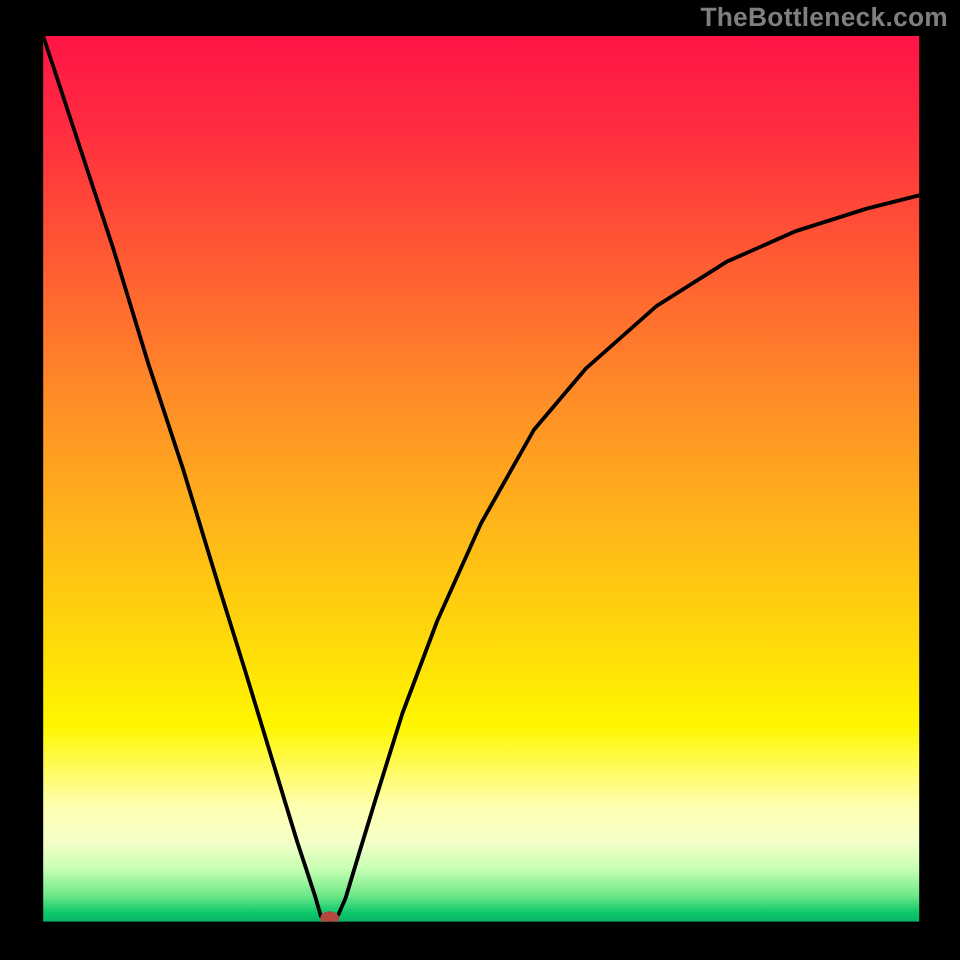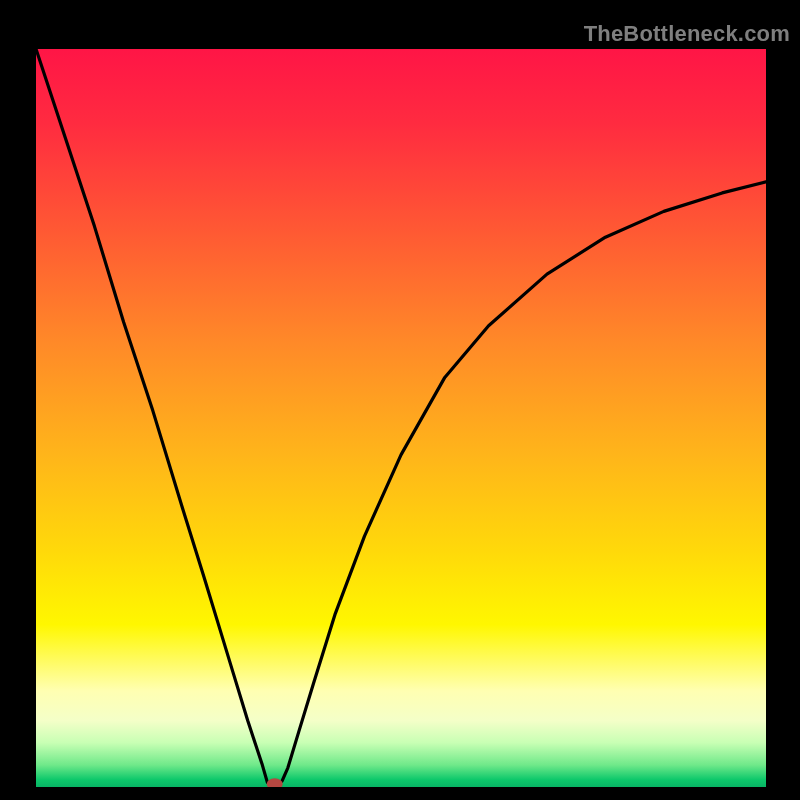--- a/index.html
+++ b/index.html
@@ -9,21 +9,20 @@
     height: 800px;
     overflow: hidden;
     background: #000;
     font-family: Arial, Helvetica, sans-serif;
   }
   .wrap {
     position: relative;
     width: 800px;
     height: 572px;
     background: #000;
-    margin-top: 19px;
   }
   .watermark {
     position: absolute;
     top: 2px;
     right: 10px;
     font-size: 22px;
     font-weight: 600;
     color: #7f7f7f;
     letter-spacing: 0.2px;
     z-index: 3;

